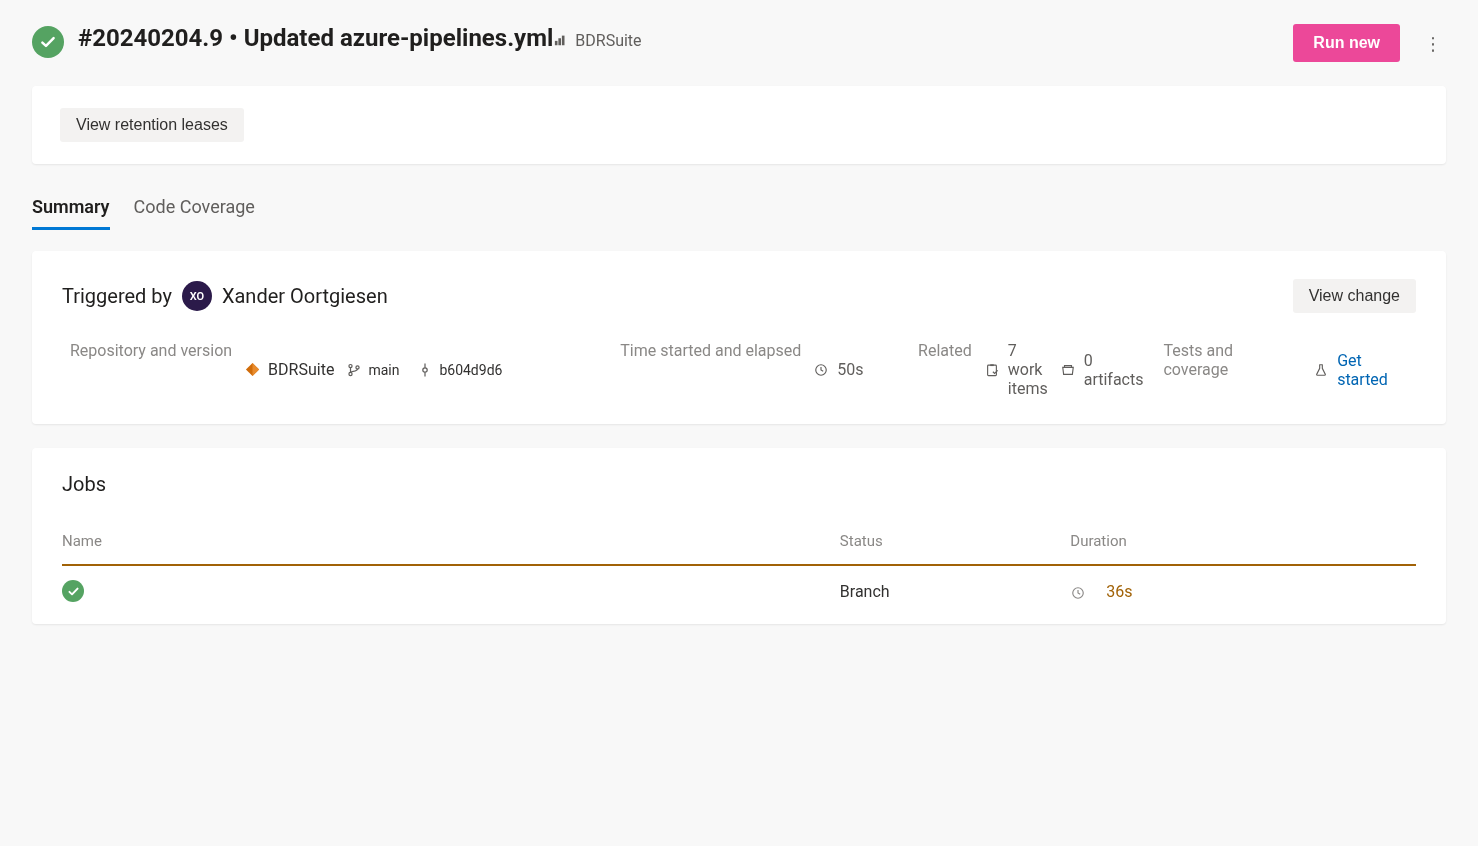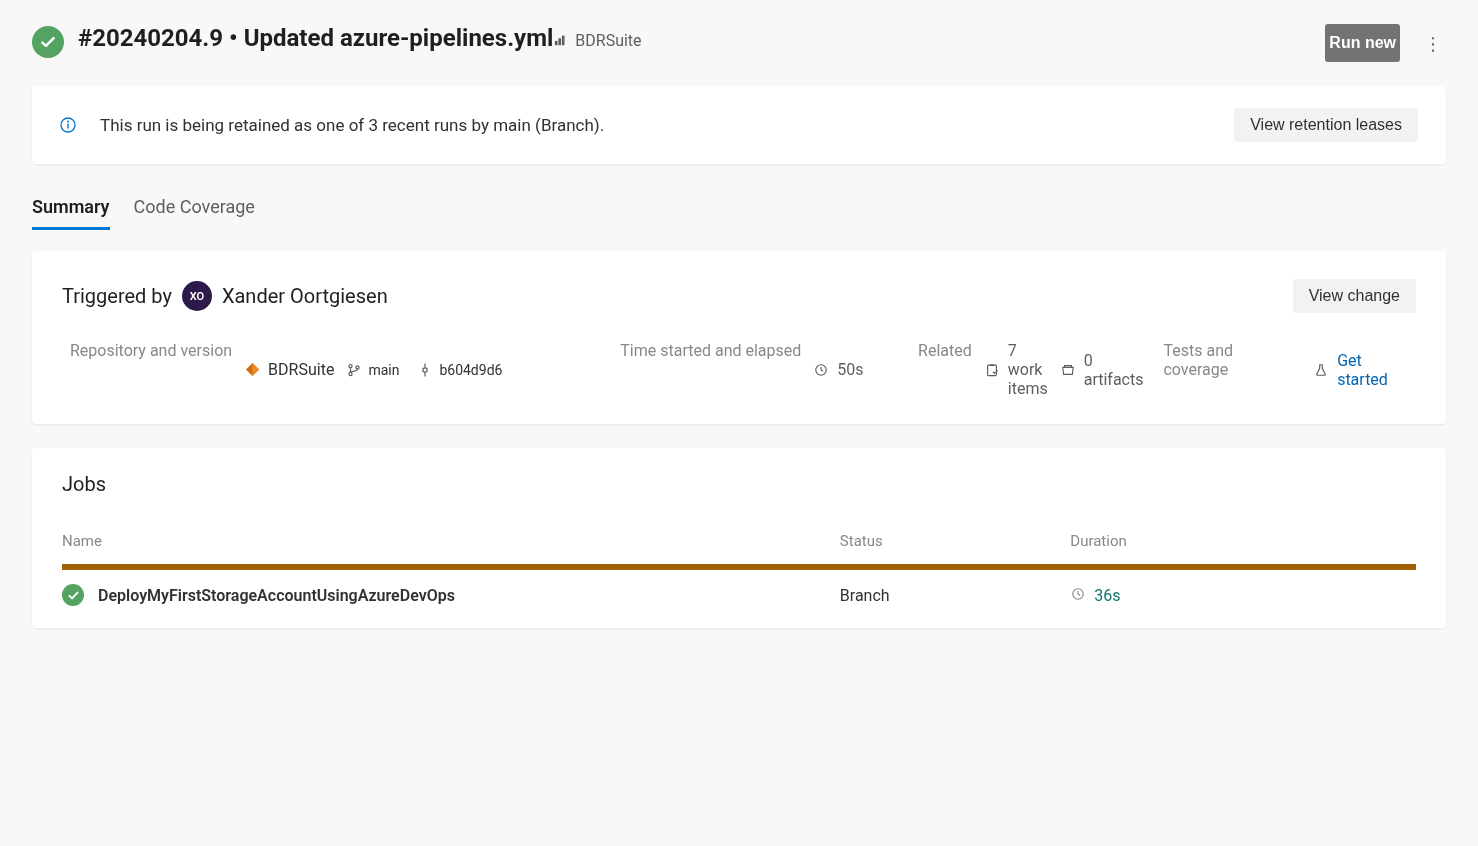--- a/index.html
+++ b/index.html
@@ -50,24 +50,24 @@
     align-items: center;
     gap: 6px;
     margin-top: 4px;
   }
   .header-right {
     display: flex;
     align-items: center;
     gap: 20px;
   }
   .btn-primary {
-    background: #737373;
+    background: #ec4899;
     color: #fff;
     border: none;
-    padding: 10px 4px;
+    padding: 10px 20px;
     font-size: 16px;
     font-weight: 600;
     border-radius: 3px;
     cursor: pointer;
   }
   .btn-secondary {
     background: #f3f2f1;
     color: #323130;
     border: none;
     padding: 8px 16px;
@@ -191,21 +191,21 @@
   .jobs-table { width: 100%; }
   .jobs-header-row, .jobs-data-row {
     display: grid;
     grid-template-columns: 2.7fr 0.8fr 1.2fr;
     align-items: center;
     padding: 14px 0;
   }
   .jobs-header-row {
     color: #8a8886;
     font-size: 15px;
-    border-bottom: 6px solid #a16207;
+    border-bottom: 2px solid #a16207;
   }
   .jobs-data-row {
     font-size: 16px;
     cursor: pointer;
   }
   .job-name-cell {
     display: flex;
     align-items: center;
     gap: 14px;
   }
@@ -213,21 +213,21 @@
     width: 22px;
     height: 22px;
     border-radius: 50%;
     background: #55a362;
     display: flex;
     align-items: center;
     justify-content: center;
   }
   .status-circle-sm svg { width: 13px; height: 13px; }
   .job-name-text { font-weight: 600; }
-  .duration-cell { display:flex; align-items:flex-start; gap:8px; color:#0f766e;}
+  .duration-cell { display:flex; align-items:flex-end; gap:20px; color:#a16207;}
   .branch-item { display:flex; align-items:center; gap:6px; cursor:pointer; }
 </style>
 </head>
 <body>
 
 <div class="page">
 
   <div class="header-row">
     <div class="header-left">
       <div class="status-circle">
@@ -249,30 +249,20 @@
         </div>
       </div>
     </div>
     <div class="header-right">
       <button class="btn-primary">Run new</button>
       <span class="more-icon">⋮</span>
     </div>
   </div>
 
   <div class="card retention-card">
-    <div class="retention-left">
-      <span class="info-icon">
-        <svg viewBox="0 0 16 16" width="16" height="16">
-            <circle cx="8" cy="8" r="7" fill="none" stroke="#0078d4" stroke-width="1.3"></circle>
-            <circle cx="8" cy="4.6" r="1" fill="#0078d4"></circle>
-            <rect x="7.3" y="6.6" width="1.4" height="5" fill="#0078d4"></rect>
-          </svg>
-      </span>
-      <span class="retention-text">This run is being retained as one of 3 recent runs by main (Branch).</span>
-    </div>
     <button class="btn-secondary">View retention leases</button>
   </div>
 
   <div class="tabs">
     <div class="tab active">Summary</div>
     <div class="tab">Code Coverage</div>
   </div>
 
   <div class="card details-card">
     <div class="triggered-row">
@@ -381,21 +371,20 @@
         <div>Status</div>
         <div>Duration</div>
       </div>
       <div class="jobs-data-row">
         <div class="job-name-cell">
           <span class="status-circle-sm">
             <svg viewBox="0 0 16 16" fill="none">
                 <path d="M3 8.5 L6.2 11.5 L13 4.5" stroke="#fff" stroke-width="2.4" stroke-linecap="round" stroke-linejoin="round"></path>
               </svg>
           </span>
-          <span class="job-name-text">DeployMyFirstStorageAccountUsingAzureDevOps</span>
         </div>
         <div>Branch</div>
         <div class="duration-cell">
           <span class="icon-sm">
             <svg viewBox="0 0 16 16" width="14" height="14" fill="none" stroke="#8a8886" stroke-width="1.3">
                 <circle cx="8" cy="8" r="6"></circle>
                 <path d="M8 4.5 V8 L10.5 9.5"></path>
               </svg>
           </span>
           <span>36s</span>

